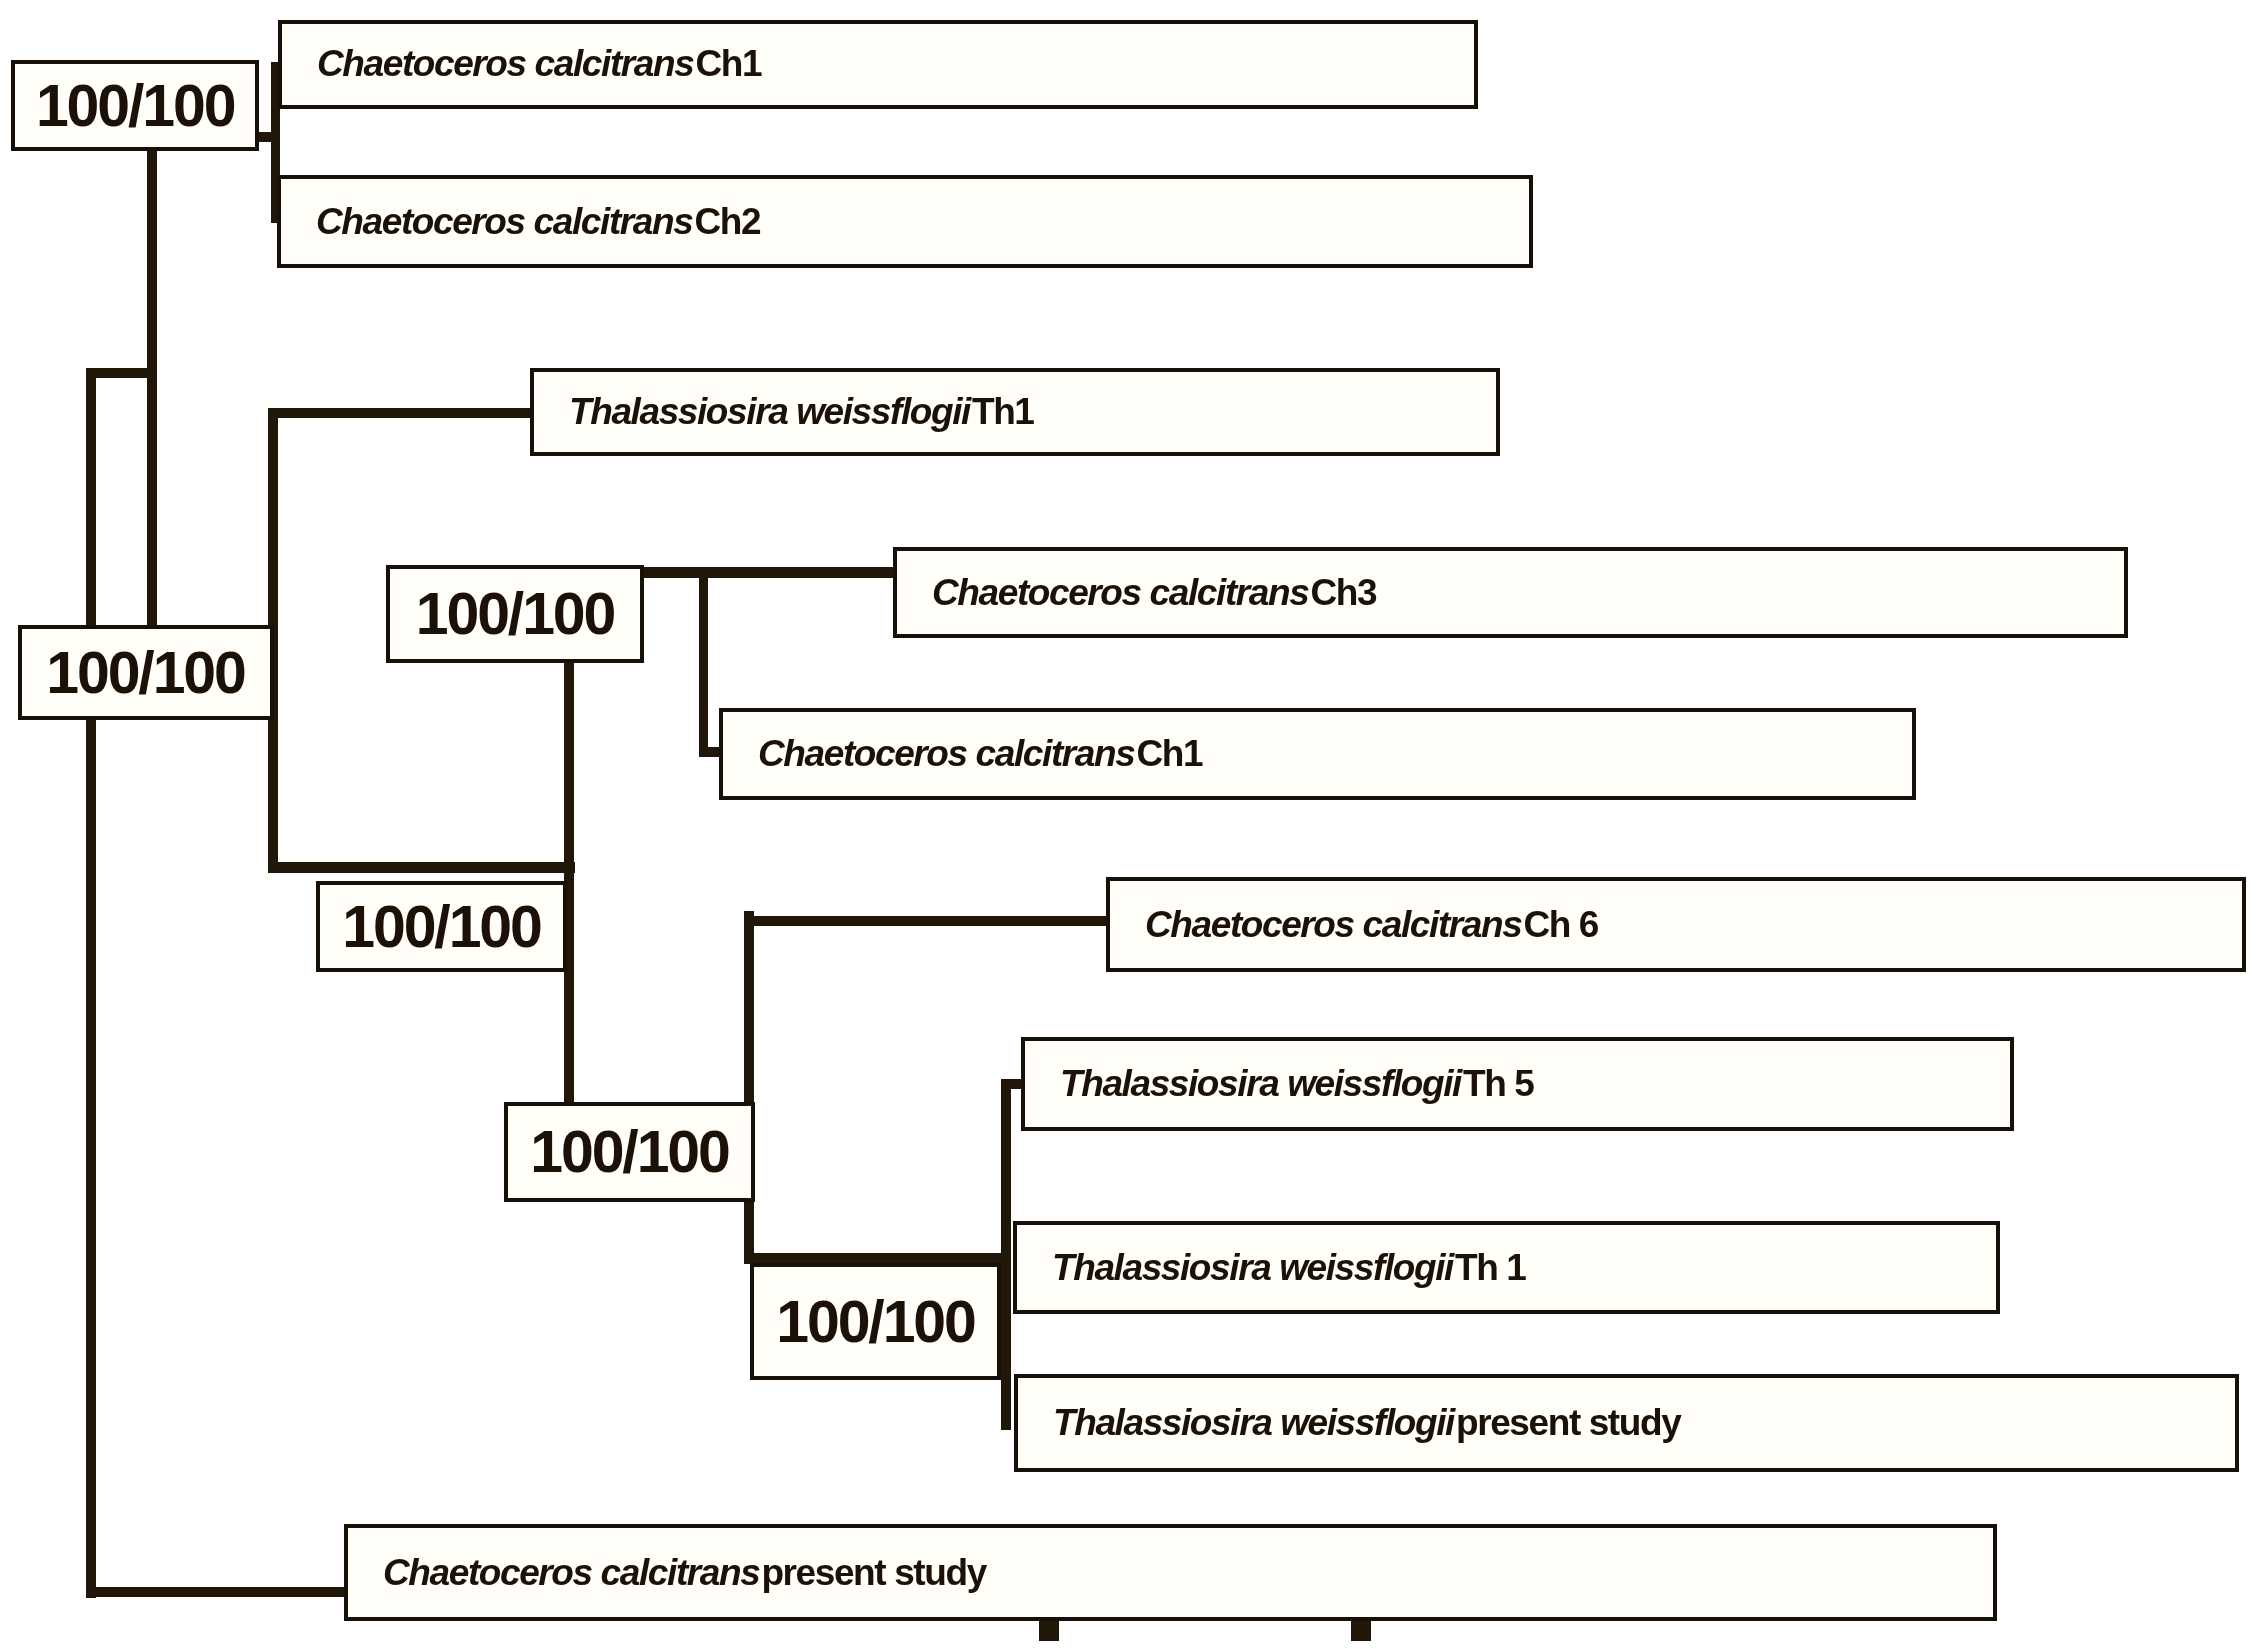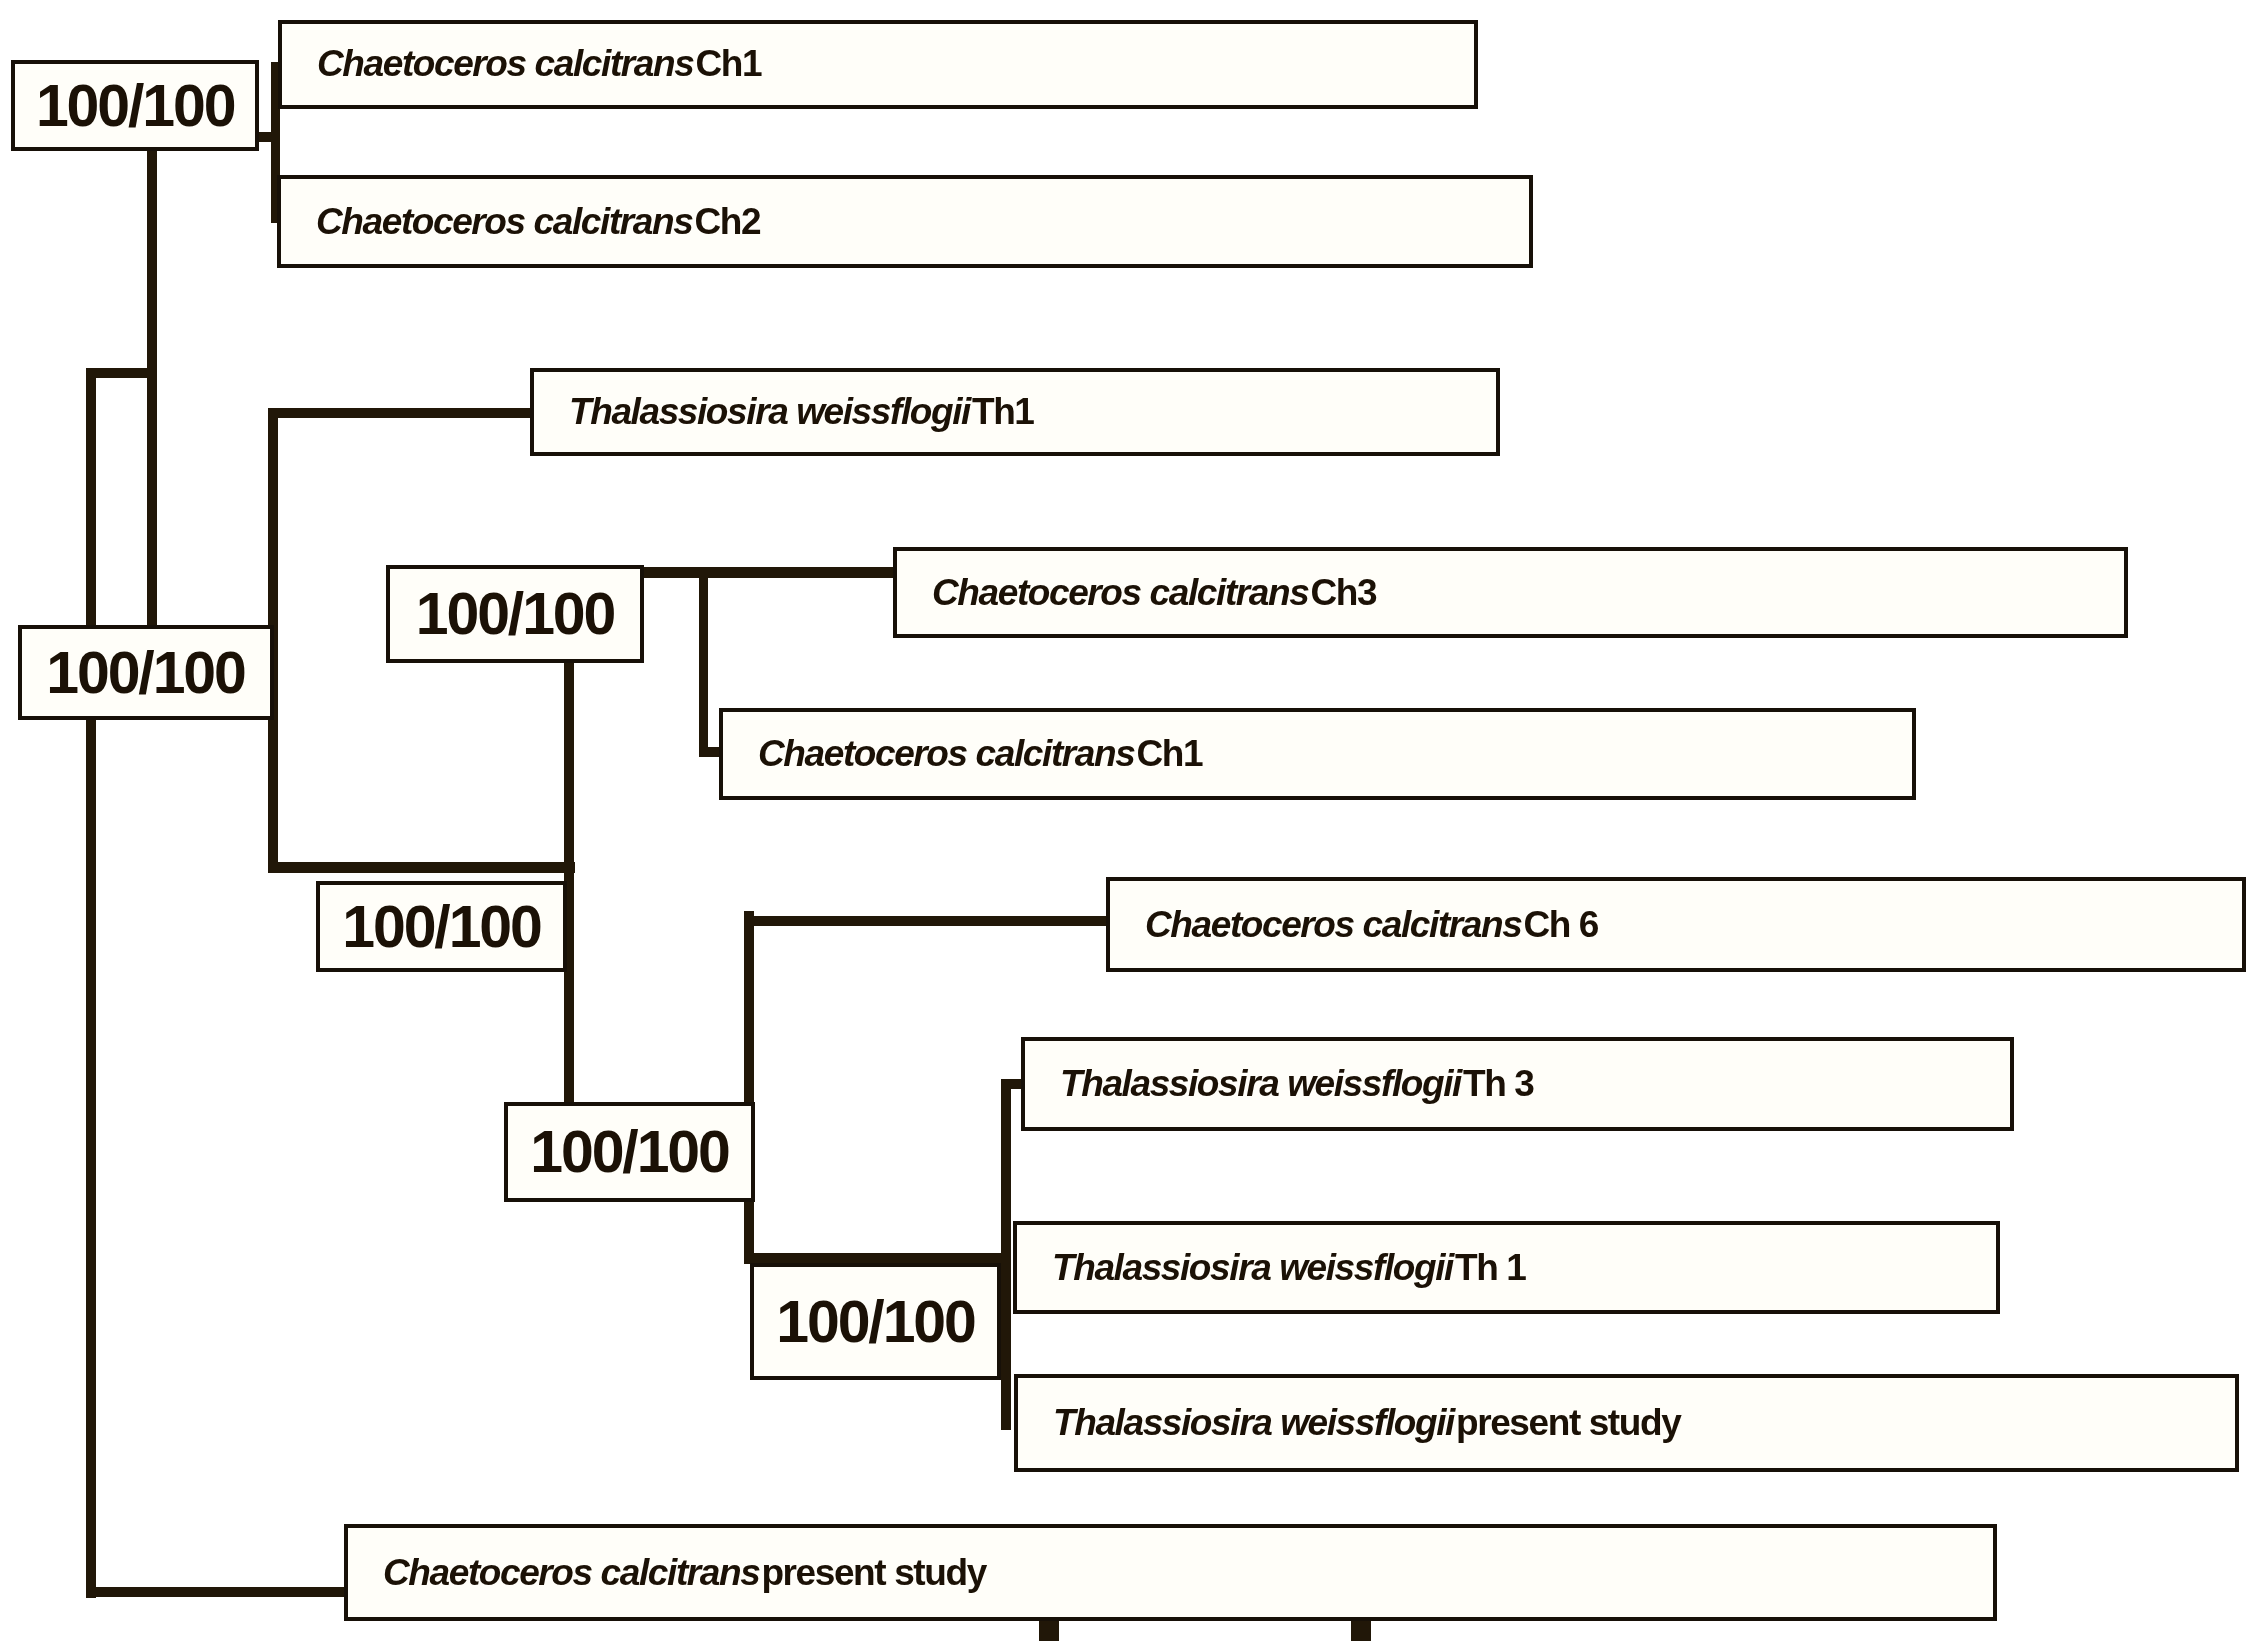--- a/index.html
+++ b/index.html
@@ -94,21 +94,21 @@
     <div class="taxon-box" style="left: 719px; top: 708px; width: 1197px; height: 92px;">
       <span class="sp">Chaetoceros calcitrans</span>
       <span class="strain">Ch1</span>
     </div>
     <div class="taxon-box" style="left: 1106px; top: 877px; width: 1140px; height: 95px;">
       <span class="sp">Chaetoceros calcitrans</span>
       <span class="strain">Ch 6</span>
     </div>
     <div class="taxon-box" style="left: 1021px; top: 1037px; width: 993px; height: 94px;">
       <span class="sp">Thalassiosira weissflogii</span>
-      <span class="strain">Th 3</span>
+      <span class="strain">Th 5</span>
     </div>
     <div class="taxon-box" style="left: 1013px; top: 1221px; width: 987px; height: 93px;">
       <span class="sp">Thalassiosira weissflogii</span>
       <span class="strain">Th 1</span>
     </div>
     <div class="taxon-box" style="left: 1014px; top: 1374px; width: 1225px; height: 98px;">
       <span class="sp">Thalassiosira weissflogii</span>
       <span class="strain">present study</span>
     </div>
     <div class="taxon-box" style="left: 344px; top: 1524px; width: 1653px; height: 97px;">

